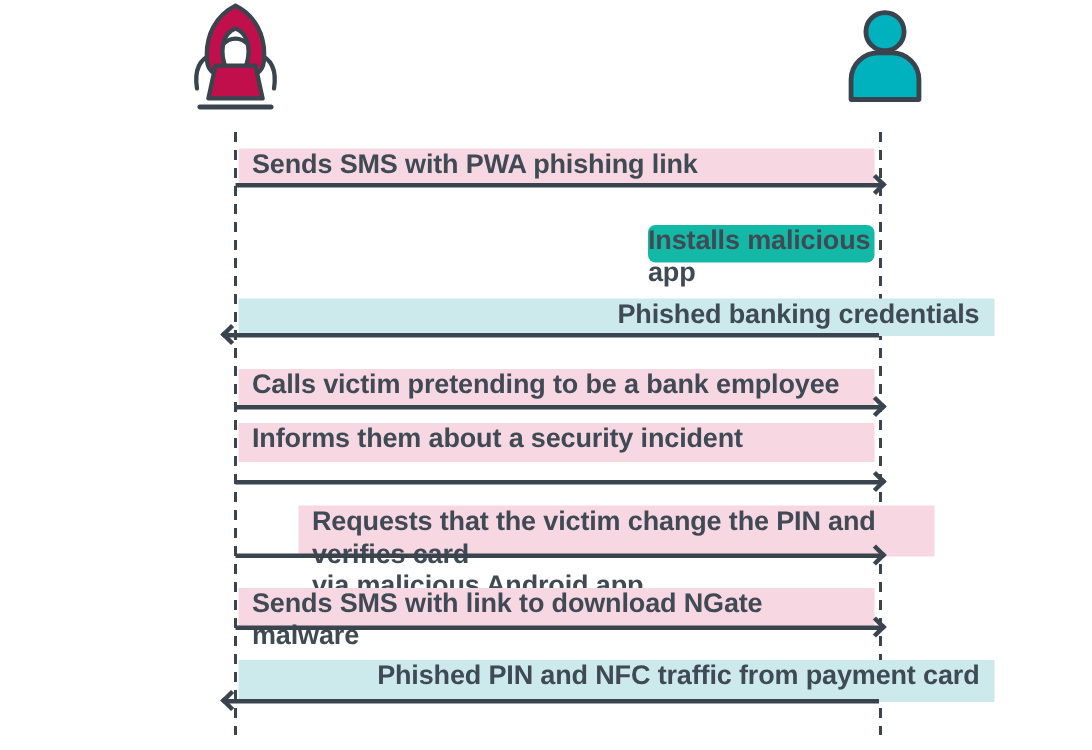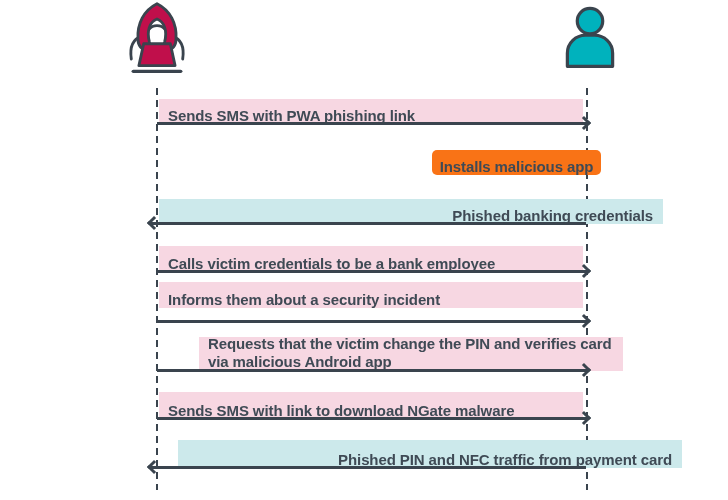--- a/index.html
+++ b/index.html
@@ -10,26 +10,26 @@
   .lifeline{
     position:absolute;width:2px;
     background:repeating-linear-gradient(to bottom,#3a444e 0 7px,transparent 7px 12px);
   }
   .lifeline.left{left:156px;top:88px;height:402px;}
   .lifeline.right{left:586px;top:88px;height:402px;}
   .actor{position:absolute;}
   .actor.hacker{left:115px;top:0px;}
   .actor.person{left:557px;top:6px;}
   .band{
-    position:absolute;display:flex;align-items:flex-end;
-    font-size:15px;font-weight:700;color:#3f4a55;letter-spacing:-0.1px;
+    position:absolute;display:flex;align-items:flex-start;
+    font-size:18px;font-weight:700;color:#3f4a55;letter-spacing:-0.1px;
   }
   .band.pink{background:#f7d7e2;left:159px;width:424px;padding-left:9px;box-sizing:border-box;}
   .band.teal{background:#cce9eb;left:159px;width:504px;justify-content:flex-end;padding-right:10px;box-sizing:border-box;}
-  .band.selfbox{background:#f97316;left:432px;width:169px;justify-content:center;border-radius:5px;padding:0;box-sizing:border-box;}
+  .band.selfbox{background:#14b8a6;left:432px;width:151px;justify-content:center;border-radius:5px;padding:0;box-sizing:border-box;}
   .band.two-line{white-space:pre-line;line-height:1.2;}
   .arrow{position:absolute;height:3px;background:#3a444e;}
   .arrow .chev{
     position:absolute;width:10px;height:10px;box-sizing:border-box;
     border-top:3px solid #3a444e;border-right:3px solid #3a444e;
   }
   .arrow.to-right{left:157px;width:431px;}
   .arrow.to-right .chev{right:-1px;top:-4px;transform:rotate(45deg);}
   .arrow.to-left{left:150px;width:436px;}
   .arrow.to-left .chev{left:-1px;top:-4px;transform:rotate(-135deg);}
@@ -72,21 +72,21 @@
   </div>
 
   <div class="band teal" style="top:199px;height:25px;">
     <span>Phished banking credentials</span>
   </div>
   <div class="arrow to-left" style="top:222px;">
       <span class="chev"></span>
     </div>
 
   <div class="band pink" style="top:246px;height:26px;">
-    <span>Calls victim credentials to be a bank employee</span>
+    <span>Calls victim pretending to be a bank employee</span>
   </div>
   <div class="arrow to-right" style="top:270px;">
       <span class="chev"></span>
     </div>
 
   <div class="band pink" style="top:282px;height:26px;">
     <span>Informs them about a security incident</span>
   </div>
   <div class="arrow to-right" style="top:320px;">
       <span class="chev"></span>
@@ -100,20 +100,20 @@
       <span class="chev"></span>
     </div>
 
   <div class="band pink" style="top:392px;height:27px;">
     <span>Sends SMS with link to download NGate malware</span>
   </div>
   <div class="arrow to-right" style="top:417px;">
       <span class="chev"></span>
     </div>
 
-  <div class="band teal" style="top:440px;height:28px;margin-left:19px;">
+  <div class="band teal" style="top:440px;height:28px;">
     <span>Phished PIN and NFC traffic from payment card</span>
   </div>
   <div class="arrow to-left" style="top:466px;">
       <span class="chev"></span>
     </div>
 
 </div>
 
 </body></html>

